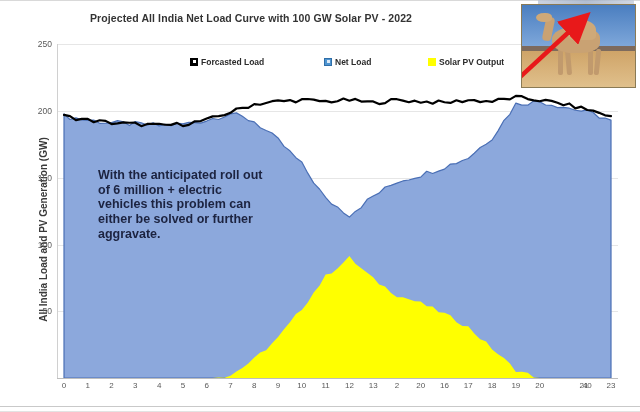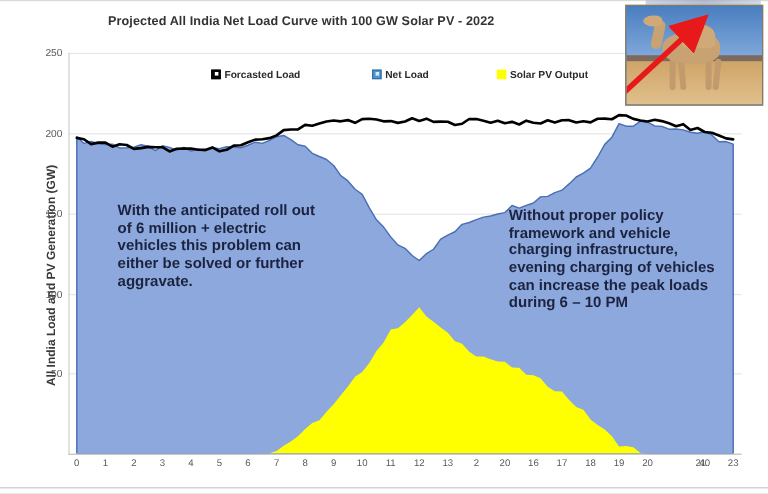--- a/index.html
+++ b/index.html
@@ -57,20 +57,21 @@
   }
   .legend-item {
     position: absolute;
     display: flex;
     align-items: center;
     gap: 3px;
     font-size: 8.5px;
     font-weight: bold;
     color: #2b2b2b;
     white-space: nowrap;
+    margin-left: 14px;
   }
   .legend-item.i0 { left: 0px; }
   .legend-item.i1 { left: 134px; }
   .legend-item.i2 { left: 238px; }
   .legend-swatch {
     width: 8px;
     height: 8px;
     flex: 0 0 auto;
     display: block;
   }
@@ -304,21 +305,20 @@
       <div class="x-tick" style="left: 459.304px;">17</div>
       <div class="x-tick" style="left: 483.087px;">18</div>
       <div class="x-tick" style="left: 506.87px;">19</div>
       <div class="x-tick" style="left: 530.652px;">20</div>
       <div class="x-tick" style="left: 556px; margin-left: 19px;">21</div>
       <div class="x-tick" style="left: 578.217px;">40</div>
       <div class="x-tick" style="left: 602px;">23</div>
     </div>
 
   <div class="annotation left">With the anticipated roll out of 6 million + electric vehicles this problem can either be solved or further aggravate.</div>
-  <div class="annotation right">Without proper policy framework and vehicle charging infrastructure, evening charging of vehicles can increase the peak loads during 6 – 10 PM</div>
 
   <div class="top-crop-strip"></div>
   <div class="camel-inset">
     <div class="camel-sky"></div>
     <div class="camel-ridge"></div>
     <div class="camel-sand"></div>
     <div class="camel-leg l1"></div>
     <div class="camel-leg l2"></div>
     <div class="camel-leg l3"></div>
     <div class="camel-leg l4"></div>

